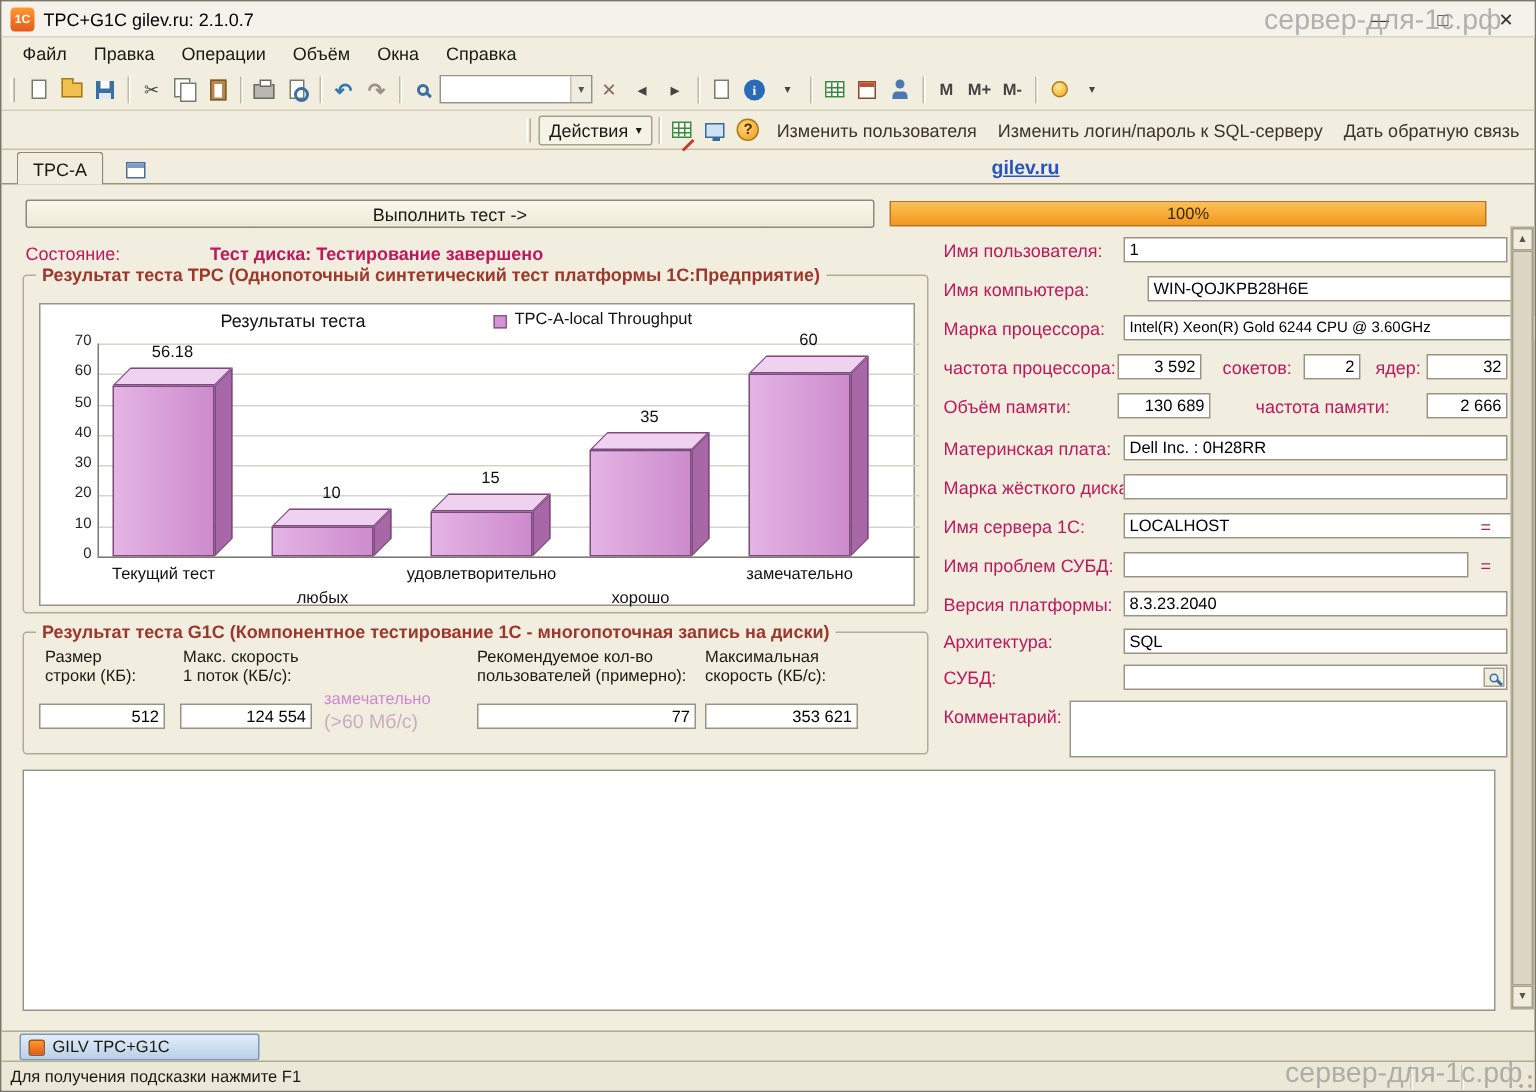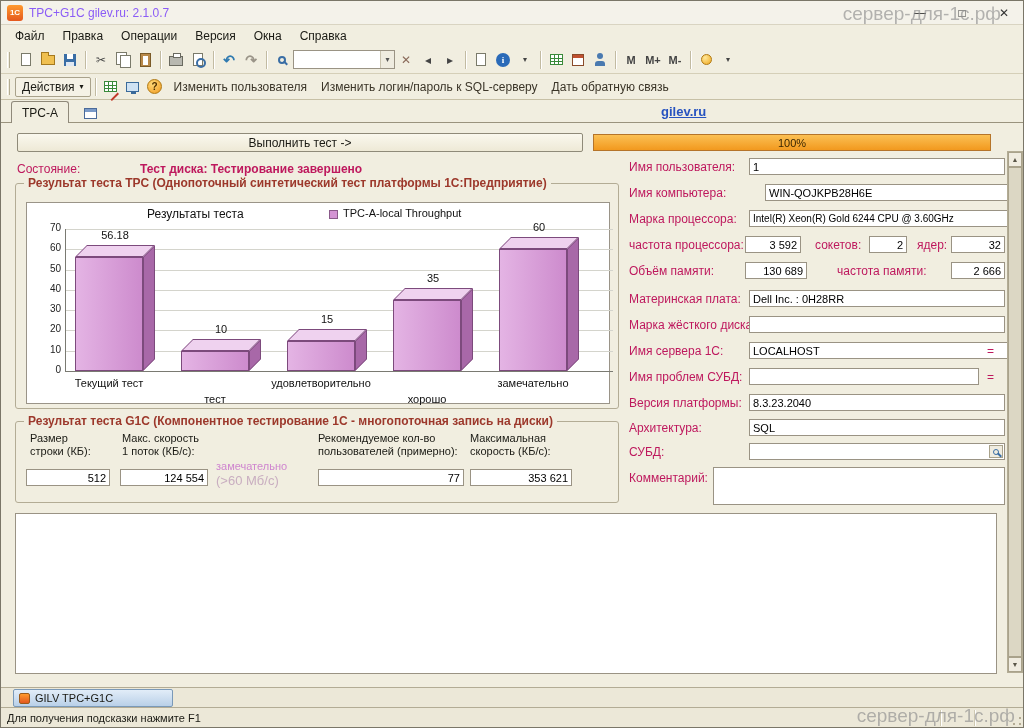--- a/index.html
+++ b/index.html
@@ -11,32 +11,32 @@
     background:#f1eee0;
     position: relative;
     overflow: hidden;
     border:1px solid #7a7668;
   }
   .abs { position:absolute; }
 
   
   .titlebar { position:absolute; left:0; top:0; width:1024px; height:24px; background:#f4f2ea; border-bottom:1px solid #d9d4c2; display:flex; align-items:center; }
   .appicon { width:16px; height:16px; margin:0 6px 0 6px; background:linear-gradient(#ff9a2e,#e4581e); border-radius:3px; color:#fff; font:bold 8px "Liberation Sans",sans-serif; display:flex; align-items:center; justify-content:center; }
-  .title-text { font-size:12px; color:#8b5cf6; }
+  .title-text { font-size:12px; color:#000000; }
   .winbtns { position:absolute; right:0; top:0; height:24px; display:flex; }
   .winbtn { width:42px; height:24px; display:flex; align-items:center; justify-content:center; font-size:12px; color:#333; }
   .watermark { position:absolute; font-size:19px; color:#8f8f8f; opacity:.65; z-index:50; pointer-events:none; }
 
   
   .menubar { position:absolute; left:0; top:24px; width:1024px; height:21px; display:flex; align-items:center; padding-left:6px; gap:2px; }
   .menu-item { padding:2px 8px; }
 
   
   .toolbar1 { position:absolute; left:0; top:45px; width:1024px; height:28px; display:flex; align-items:center; padding-left:4px; border-bottom:1px solid #d5cfb8; }
-  .toolbar2 { position:absolute; left:0; top:73px; width:1024px; height:26px; display:flex; align-items:center; padding-left:4px; border-bottom:1px solid #c7c0a6; }
+  .toolbar2 { position:absolute; left:0; top:73px; width:1024px; height:26px; display:flex; align-items:center; padding-left:4px; border-bottom:1px solid #c7c0a6;justify-content:flex-end; }
   .grip { width:3px; height:16px; border-left:1px solid #ffffff; border-right:1px solid #b3ac92; margin:0 5px 0 2px; }
   .tbtn { height:22px; min-width:22px; display:flex; align-items:center; justify-content:center; border:1px solid transparent; border-radius:2px; color:#444; font-size:12px; padding:0 2px; }
   .tsep { width:1px; height:18px; background:#c2bba2; margin:0 4px; box-shadow:1px 0 0 #fff; }
   .glyph-teal { color:#2f7ab0; font-size:14px; font-weight:bold; }
   .glyph-gray { color:#9a9488; font-size:14px; font-weight:bold; }
   .combo { display:flex; align-items:center; height:19px; background:#fff; border:1px solid #9a9384; }
   .combo input { width:86px; height:17px; border:none; outline:none; font:11px "Liberation Sans",sans-serif; padding:0 3px; }
   .combo .dd { width:14px; height:17px; display:flex; align-items:center; justify-content:center; font-size:8px; color:#555; border-left:1px solid #c8c2ae; background:#efece0; }
   .mbtn { font-weight:bold; font-size:11px; color:#444; }
 
@@ -149,21 +149,21 @@
     <div class="winbtn">□</div>
     <div class="winbtn">✕</div>
   </div>
 </div>
 <div class="watermark" style="right:22px; top:2px;">сервер-для-1с.рф</div>
 
 <div class="menubar">
   <span class="menu-item">Файл</span>
   <span class="menu-item">Правка</span>
   <span class="menu-item">Операции</span>
-  <span class="menu-item">Версия</span>
+  <span class="menu-item">Объём</span>
   <span class="menu-item">Окна</span>
   <span class="menu-item">Справка</span>
 </div>
 
 <div class="toolbar1">
   <span class="grip"></span>
   <span class="tbtn">
       <span class="ic ic-doc"></span>
     </span>
   <span class="tbtn">
@@ -296,21 +296,21 @@
       <div class="axis-label" style="left: 4px; top: 19px; width: 30px;">70</div>
       <div class="bar-side" style="left: 116px; top: 54px; width: 12px; height: 114px;"></div>
       <div class="bar-top" style="left: 48px; top: 42px; width: 68px; height: 12px;"></div>
       <div class="bar-front" style="left: 48px; top: 54px; width: 68px; height: 114px;"></div>
       <div class="bar-value" style="left: 38px; top: 26px; width: 100px;">56.18</div>
       <div class="cat-label" style="left: 22px; top: 174px; width: 120px;">Текущий тест</div>
       <div class="bar-side" style="left: 222px; top: 148px; width: 12px; height: 20px;"></div>
       <div class="bar-top" style="left: 154px; top: 136px; width: 68px; height: 12px;"></div>
       <div class="bar-front" style="left: 154px; top: 148px; width: 68px; height: 20px;"></div>
       <div class="bar-value" style="left: 144px; top: 120px; width: 100px;">10</div>
-      <div class="cat-label" style="left: 128px; top: 190px; width: 120px;">тест</div>
+      <div class="cat-label" style="left: 128px; top: 190px; width: 120px;">любых</div>
       <div class="bar-side" style="left: 328px; top: 138px; width: 12px; height: 30px;"></div>
       <div class="bar-top" style="left: 260px; top: 126px; width: 68px; height: 12px;"></div>
       <div class="bar-front" style="left: 260px; top: 138px; width: 68px; height: 30px;"></div>
       <div class="bar-value" style="left: 250px; top: 110px; width: 100px;">15</div>
       <div class="cat-label" style="left: 234px; top: 174px; width: 120px;">удовлетворительно</div>
       <div class="bar-side" style="left: 434px; top: 97px; width: 12px; height: 71px;"></div>
       <div class="bar-top" style="left: 366px; top: 85px; width: 68px; height: 12px;"></div>
       <div class="bar-front" style="left: 366px; top: 97px; width: 68px; height: 71px;"></div>
       <div class="bar-value" style="left: 356px; top: 69px; width: 100px;">35</div>
       <div class="cat-label" style="left: 340px; top: 190px; width: 120px;">хорошо</div>

